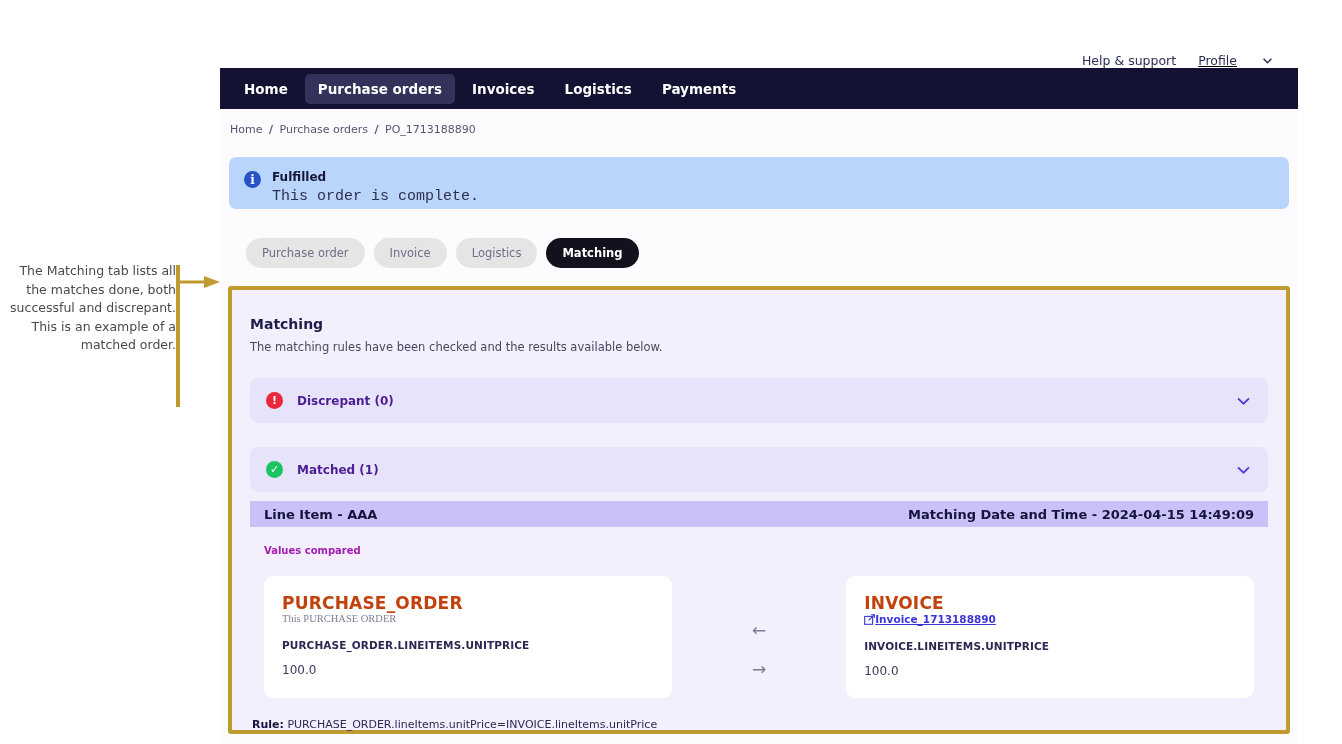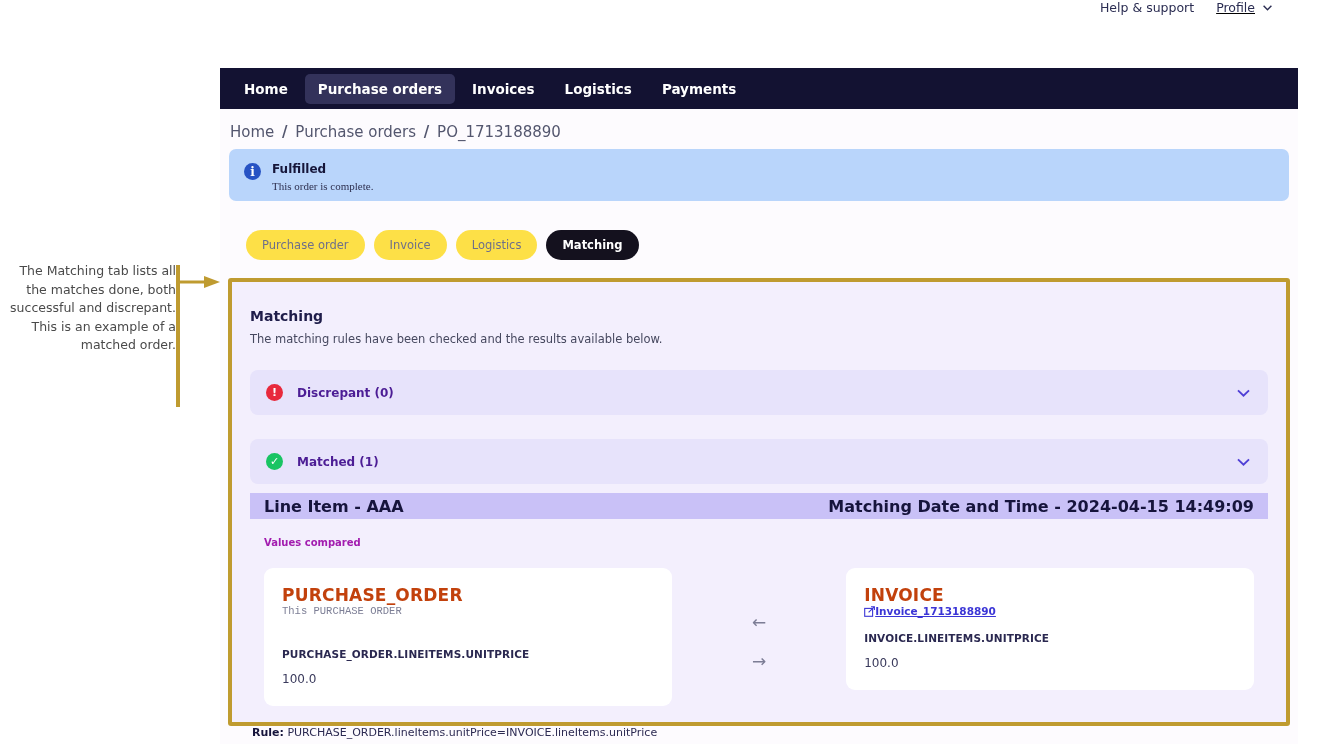--- a/index.html
+++ b/index.html
@@ -48,32 +48,32 @@
     top: 0;
     width: 1078px;
     height: 744px;
     background: #fdfbfe;
   }
 
   .topbar {
     height: 68px;
     background: #ffffff;
     display: flex;
-    align-items: flex-start;
+    align-items: flex-end;
     justify-content: flex-end;
     padding-right: 26px;
     gap: 22px;
   }
   .topbar a {
     font-size: 12.5px;
     color: #2b2d52;
     text-decoration: none;
     font-family: "DejaVu Sans", sans-serif;
   }
-  .profile-wrap { display: flex; align-items: center; gap: 8px; text-decoration: underline; }
+  .profile-wrap { display: flex; align-items: center; gap: 26px; text-decoration: underline; }
   .chev-small { width: 9px; height: 6px; display: block; }
 
   
   .navbar {
     height: 41px;
     background: #131232;
     display: flex;
     align-items: center;
     padding-left: 11px;
     gap: 4px;
@@ -84,22 +84,22 @@
     color: #ffffff;
     padding: 7px 13px;
     border-radius: 5px;
     white-space: nowrap;
     font-family: "DejaVu Sans", sans-serif;
   }
   .nav-item.active { background: #33325a; }
 
   
   .breadcrumb {
-    padding: 14px 0 8px 10px;
-    font-size: 15px;
+    padding: 14px 0 21px 10px;
+    font-size: 11px;
     color: #53566e;
     font-family: "DejaVu Sans", sans-serif;
   }
   .breadcrumb .sep { color: #53566e; font-weight: bold; margin: 0 3px; }
 
   
   .alert {
     margin: 0 9px 0 9px;
     background: #b9d5fb;
     border-radius: 7px;
@@ -114,29 +114,29 @@
     background: #2753c4; color: #fff;
     font-size: 12px; font-weight: bold;
     display: flex; align-items: center; justify-content: center;
     flex-shrink: 0; margin-top: 1px;
     font-family: "DejaVu Serif", serif;
   }
   .alert-title {
     font-size: 12px; font-weight: bold; color: #16163a;
     margin-bottom: 4px; font-family: "DejaVu Sans", sans-serif;
   }
-  .alert-body { font-size: 11px; color: #2e3050; font-family: Liberation Serif, serif; }
+  .alert-body { font-size: 15px; color: #2e3050; font-family: Liberation Mono, monospace; }
 
   
   .tabs { display: flex; gap: 9px; padding: 29px 0 0 26px; }
   .tab {
     font-size: 11.5px;
     padding: 8px 16px;
     border-radius: 16px;
-    background: #fde047;
+    background: #e5e5e5;
     color: #6e6f8a;
     white-space: nowrap;
     font-family: "DejaVu Sans", sans-serif;
   }
   .tab.active { background: #14111e; color: #ffffff; font-weight: bold; }
 
   
   .panel-wrap {
     margin: 18px 8px 0 8px;
     border: 4px solid #bf9b30;
@@ -183,21 +183,21 @@
   .lineitem-bar {
     background: #c9c1f7;
     height: 26px;
     display: flex;
     align-items: center;
     justify-content: space-between;
     padding: 0 14px 0 14px;
     margin-top: 9px;
   }
   .lineitem-bar span {
-    font-size: 16px; font-weight: bold; color: #16143c;
+    font-size: 13px; font-weight: bold; color: #16143c;
     font-family: "DejaVu Sans", sans-serif;
   }
   .values-label {
     font-size: 10px; font-weight: bold; color: #a21caf;
     font-family: "DejaVu Sans", sans-serif;
     margin: 18px 0 20px 14px;
   }
   .compare {
     display: flex;
     align-items: flex-start;
@@ -209,22 +209,22 @@
     border-radius: 9px;
     padding: 17px 18px 20px 18px;
     width: 424px;
     min-height: 122px;
   }
   .card-title {
     font-size: 17px; font-weight: bold; color: #c2410c;
     font-family: "DejaVu Sans", sans-serif; 
     letter-spacing: 0.2px;
   }
-  .card-desc { font-size: 10.5px; color: #7d7f96; font-family: Liberation Mono, monospace;
-               margin-bottom: 31px; }
+  .card-desc { font-size: 10.5px; color: #7d7f96; font-family: Liberation Serif, serif;
+               margin-bottom: 15px; }
   .card-link {
     display: flex; align-items: center; margin-bottom: 15px;
   }
   .card-link a {
     font-size: 10.5px; color: #3b35d6; text-decoration: underline; font-weight: bold;
     font-family: "DejaVu Sans", sans-serif;
   }
   .ext-icon { width: 11px; height: 11px; display: block; }
   .card-field {
     font-size: 10.5px; font-weight: bold; color: #2a2850;

